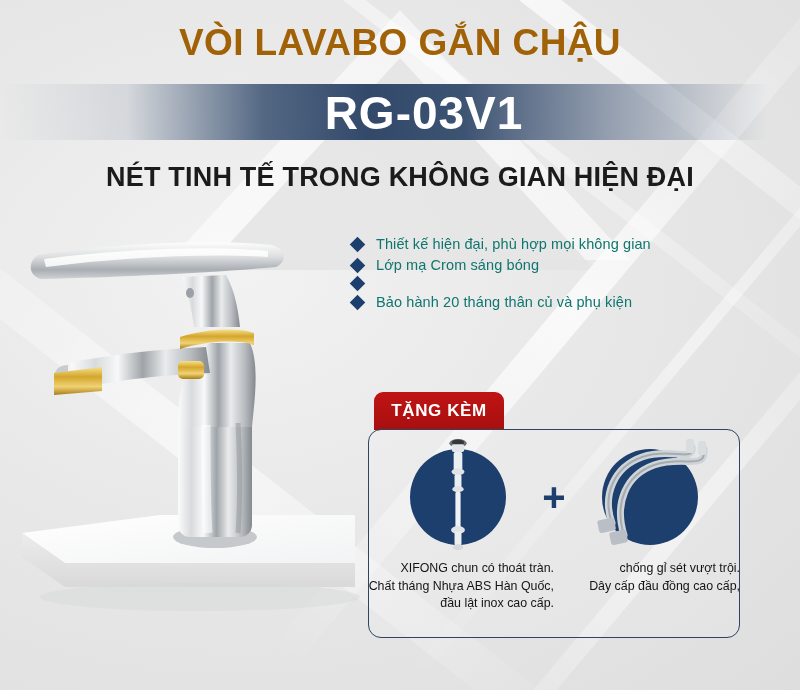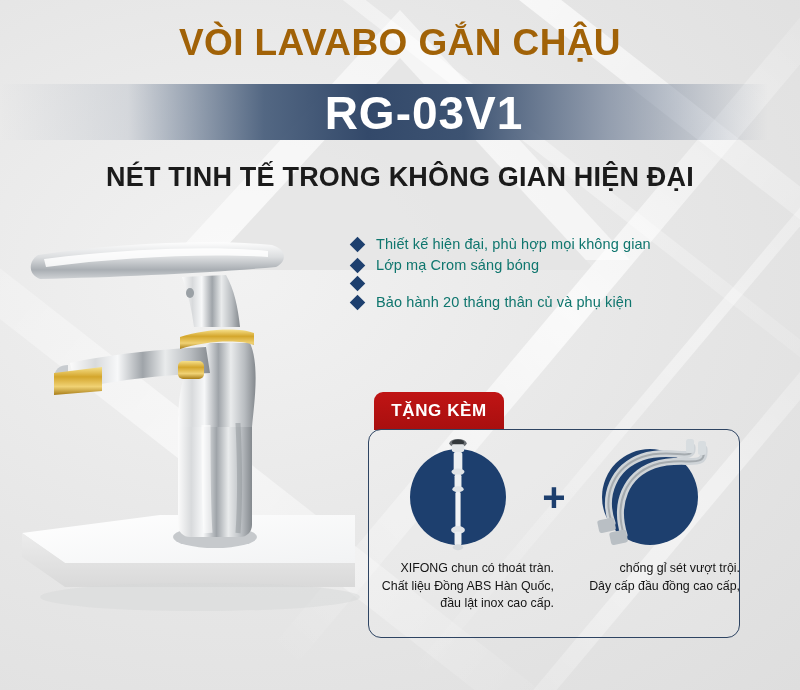--- a/index.html
+++ b/index.html
@@ -310,21 +310,21 @@
               <rect x="130" y="14" width="8" height="14" rx="2.5"></rect>
             </g>
           </svg>
         </div>
       </div>
     </div>
 
     <div class="gift-captions">
       <div class="cap">
         <div>XIFONG chun có thoát tràn.</div>
-        <div>Chất liệu Đồng ABS Hàn Quốc,</div>
+        <div>Chất tháng Nhựa ABS Hàn Quốc,</div>
         <div>đầu lật inox cao cấp.</div>
       </div>
       <div class="cap right">
         <div>chống gỉ sét vượt trội.</div>
         <div>Dây cấp đầu đồng cao cấp,</div>
       </div>
     </div>
   </div>
 
 </div>

